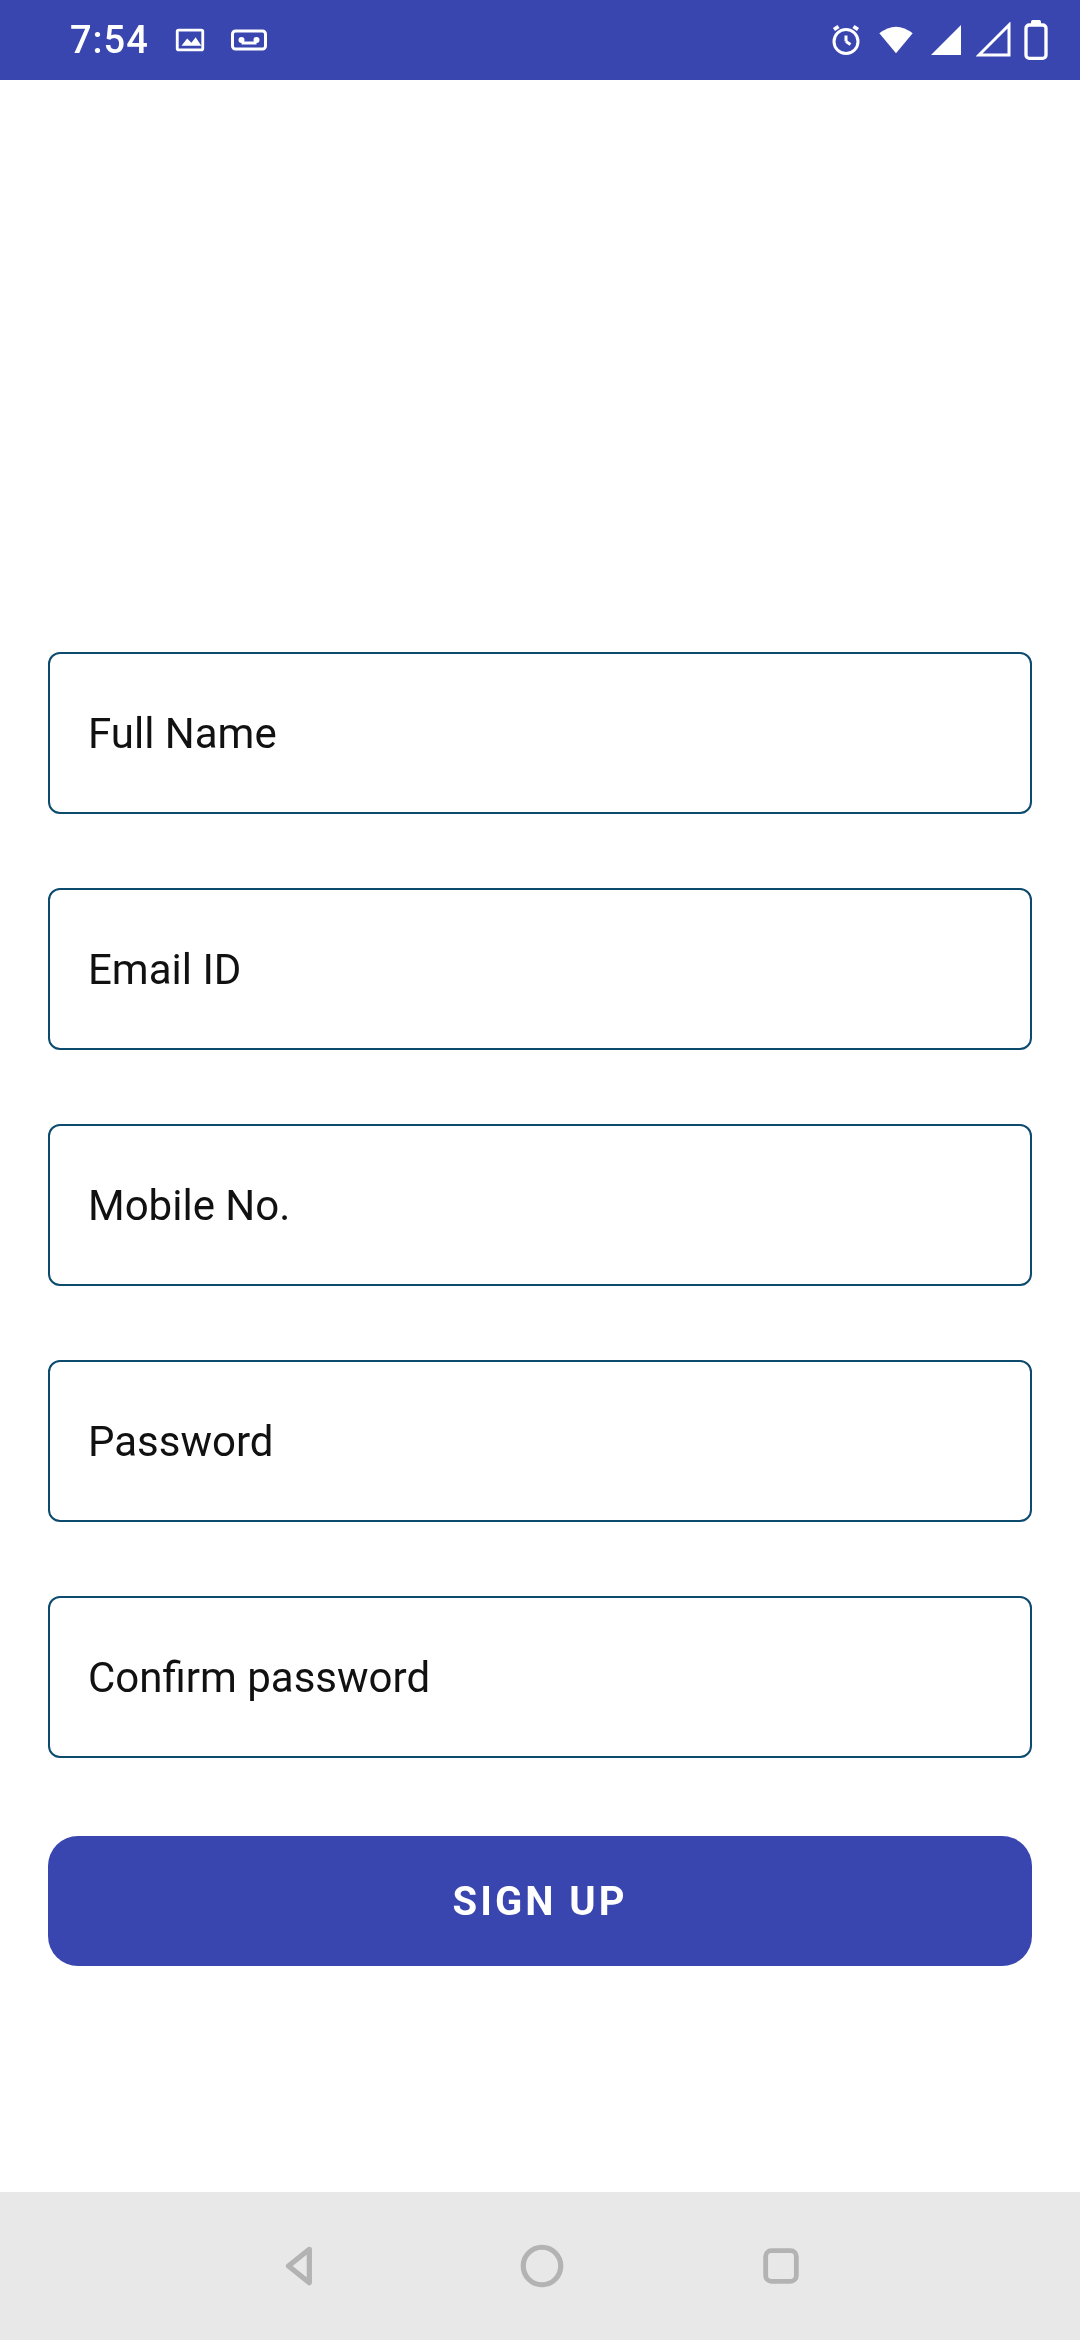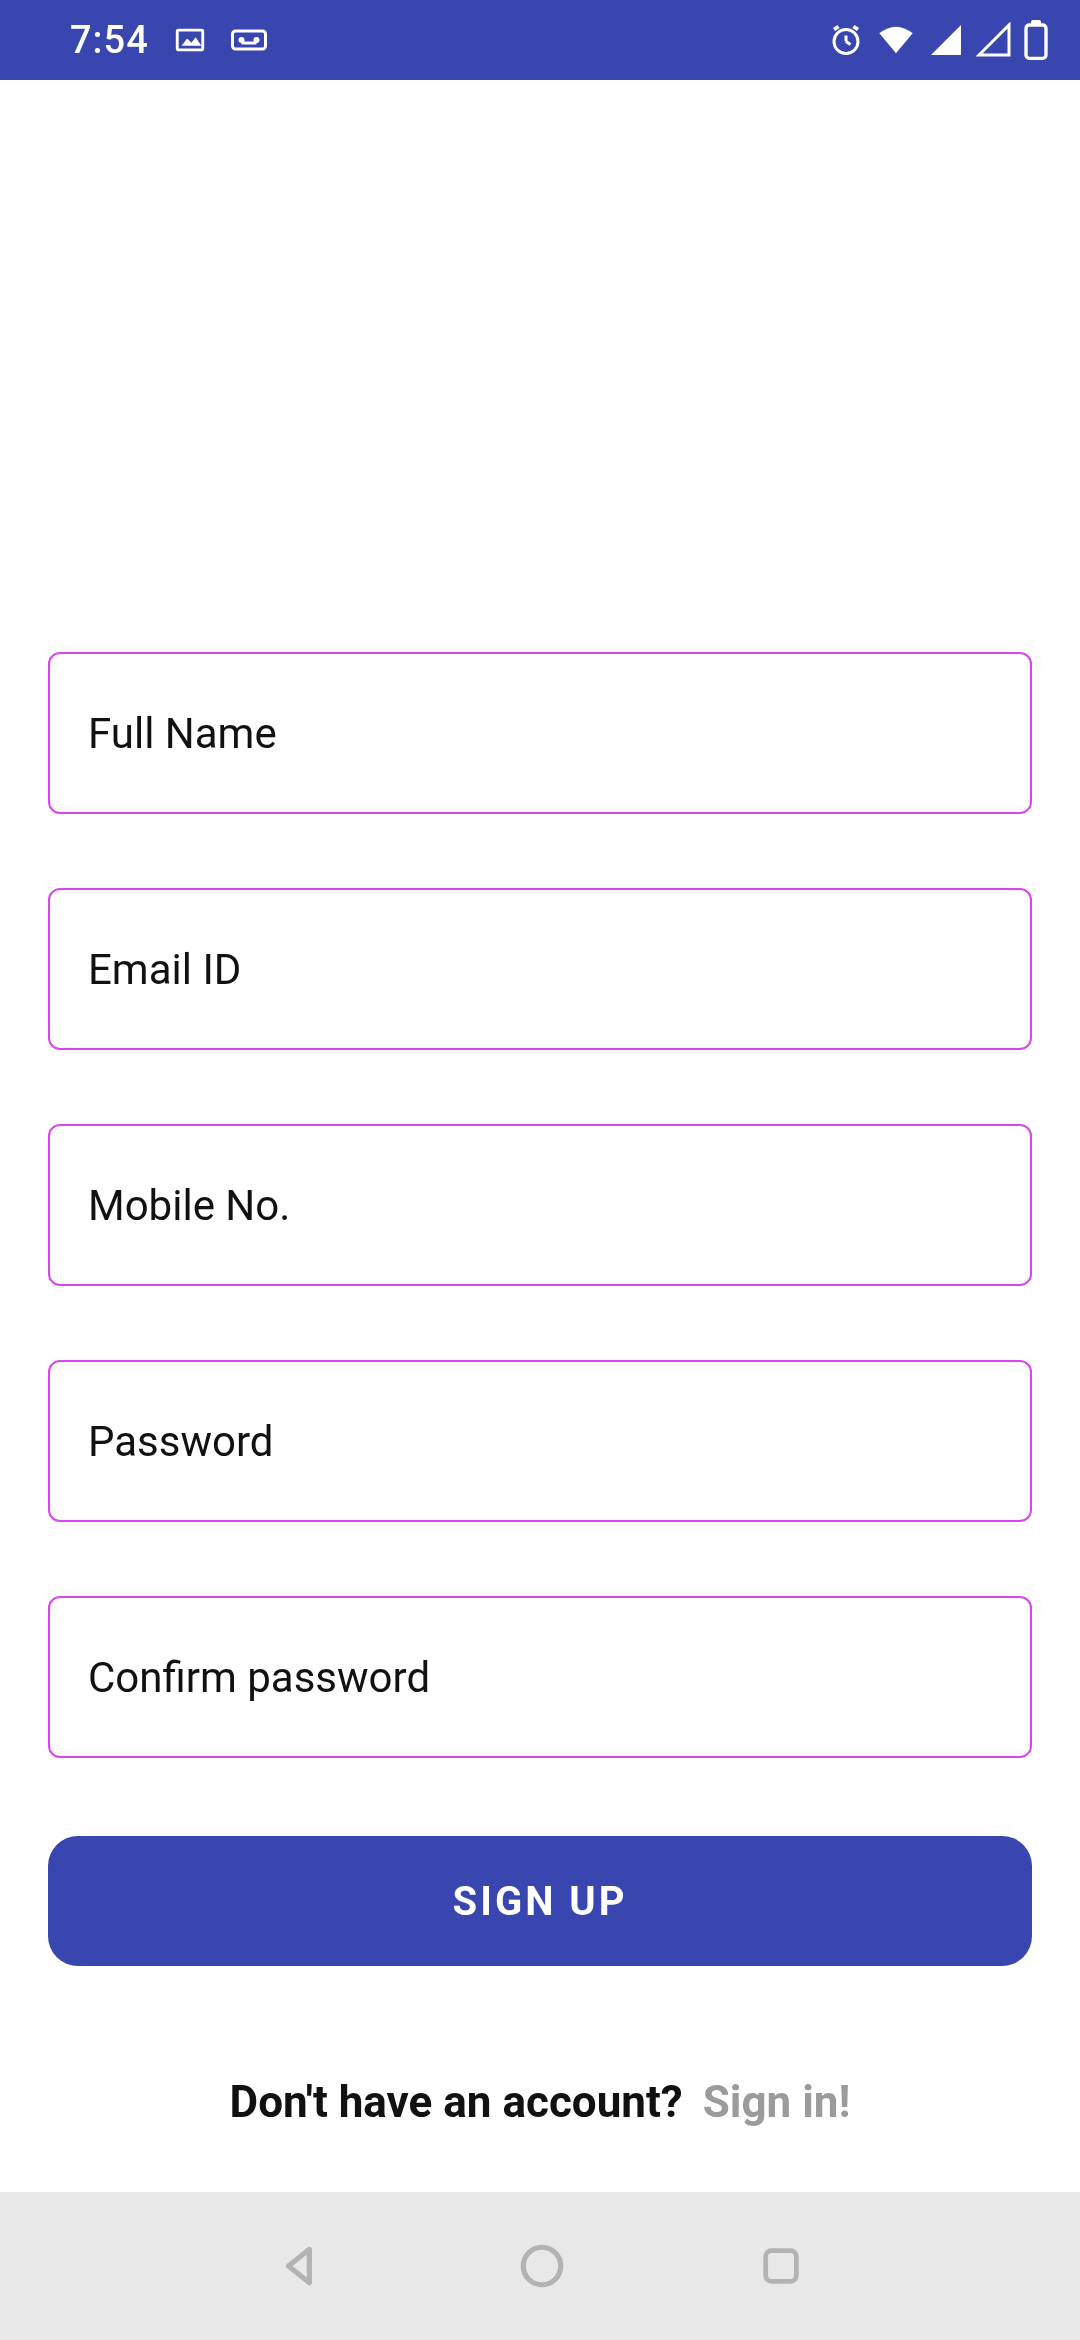--- a/index.html
+++ b/index.html
@@ -48,21 +48,21 @@
       width: 100%;
       background: #ffffff;
       padding: 0 48px;
     }
     .spacer-top {
       height: 572px;
     }
     .input-field {
       width: 100%;
       height: 162px;
-      border: 2px solid #d946ef;
+      border: 2px solid #0c4a6e;
       border-radius: 12px;
       background: #ffffff;
       padding: 0 38px;
       font-size: 42px;
       color: #111111;
       font-family: inherit;
       margin-bottom: 74px;
       outline: none;
     }
     .input-field::placeholder {
@@ -182,24 +182,20 @@
   <input type="email" class="input-field" placeholder="Email ID" style="">
 
   <input type="tel" class="input-field" placeholder="Mobile No." style="">
 
   <input type="password" class="input-field" placeholder="Password" style="">
 
   <input type="password" class="input-field" placeholder="Confirm password" style="">
 
   <button class="signup-button">SIGN UP</button>
 
-  <div class="footer-row">
-    <span class="footer-text">Don't have an account?</span>
-    <span class="footer-link">Sign in!</span>
-  </div>
 </div>
 
 <div class="nav-bar">
   <span class="nav-icon">
     <svg width="50" height="50" viewBox="0 0 24 24">
         <path d="M16 4 L6 12 L16 20 Z" fill="none" stroke="#b3b3b3" stroke-width="2.5" stroke-linejoin="round"></path>
       </svg>
   </span>
   <span class="nav-icon">
     <svg width="50" height="50" viewBox="0 0 24 24">

